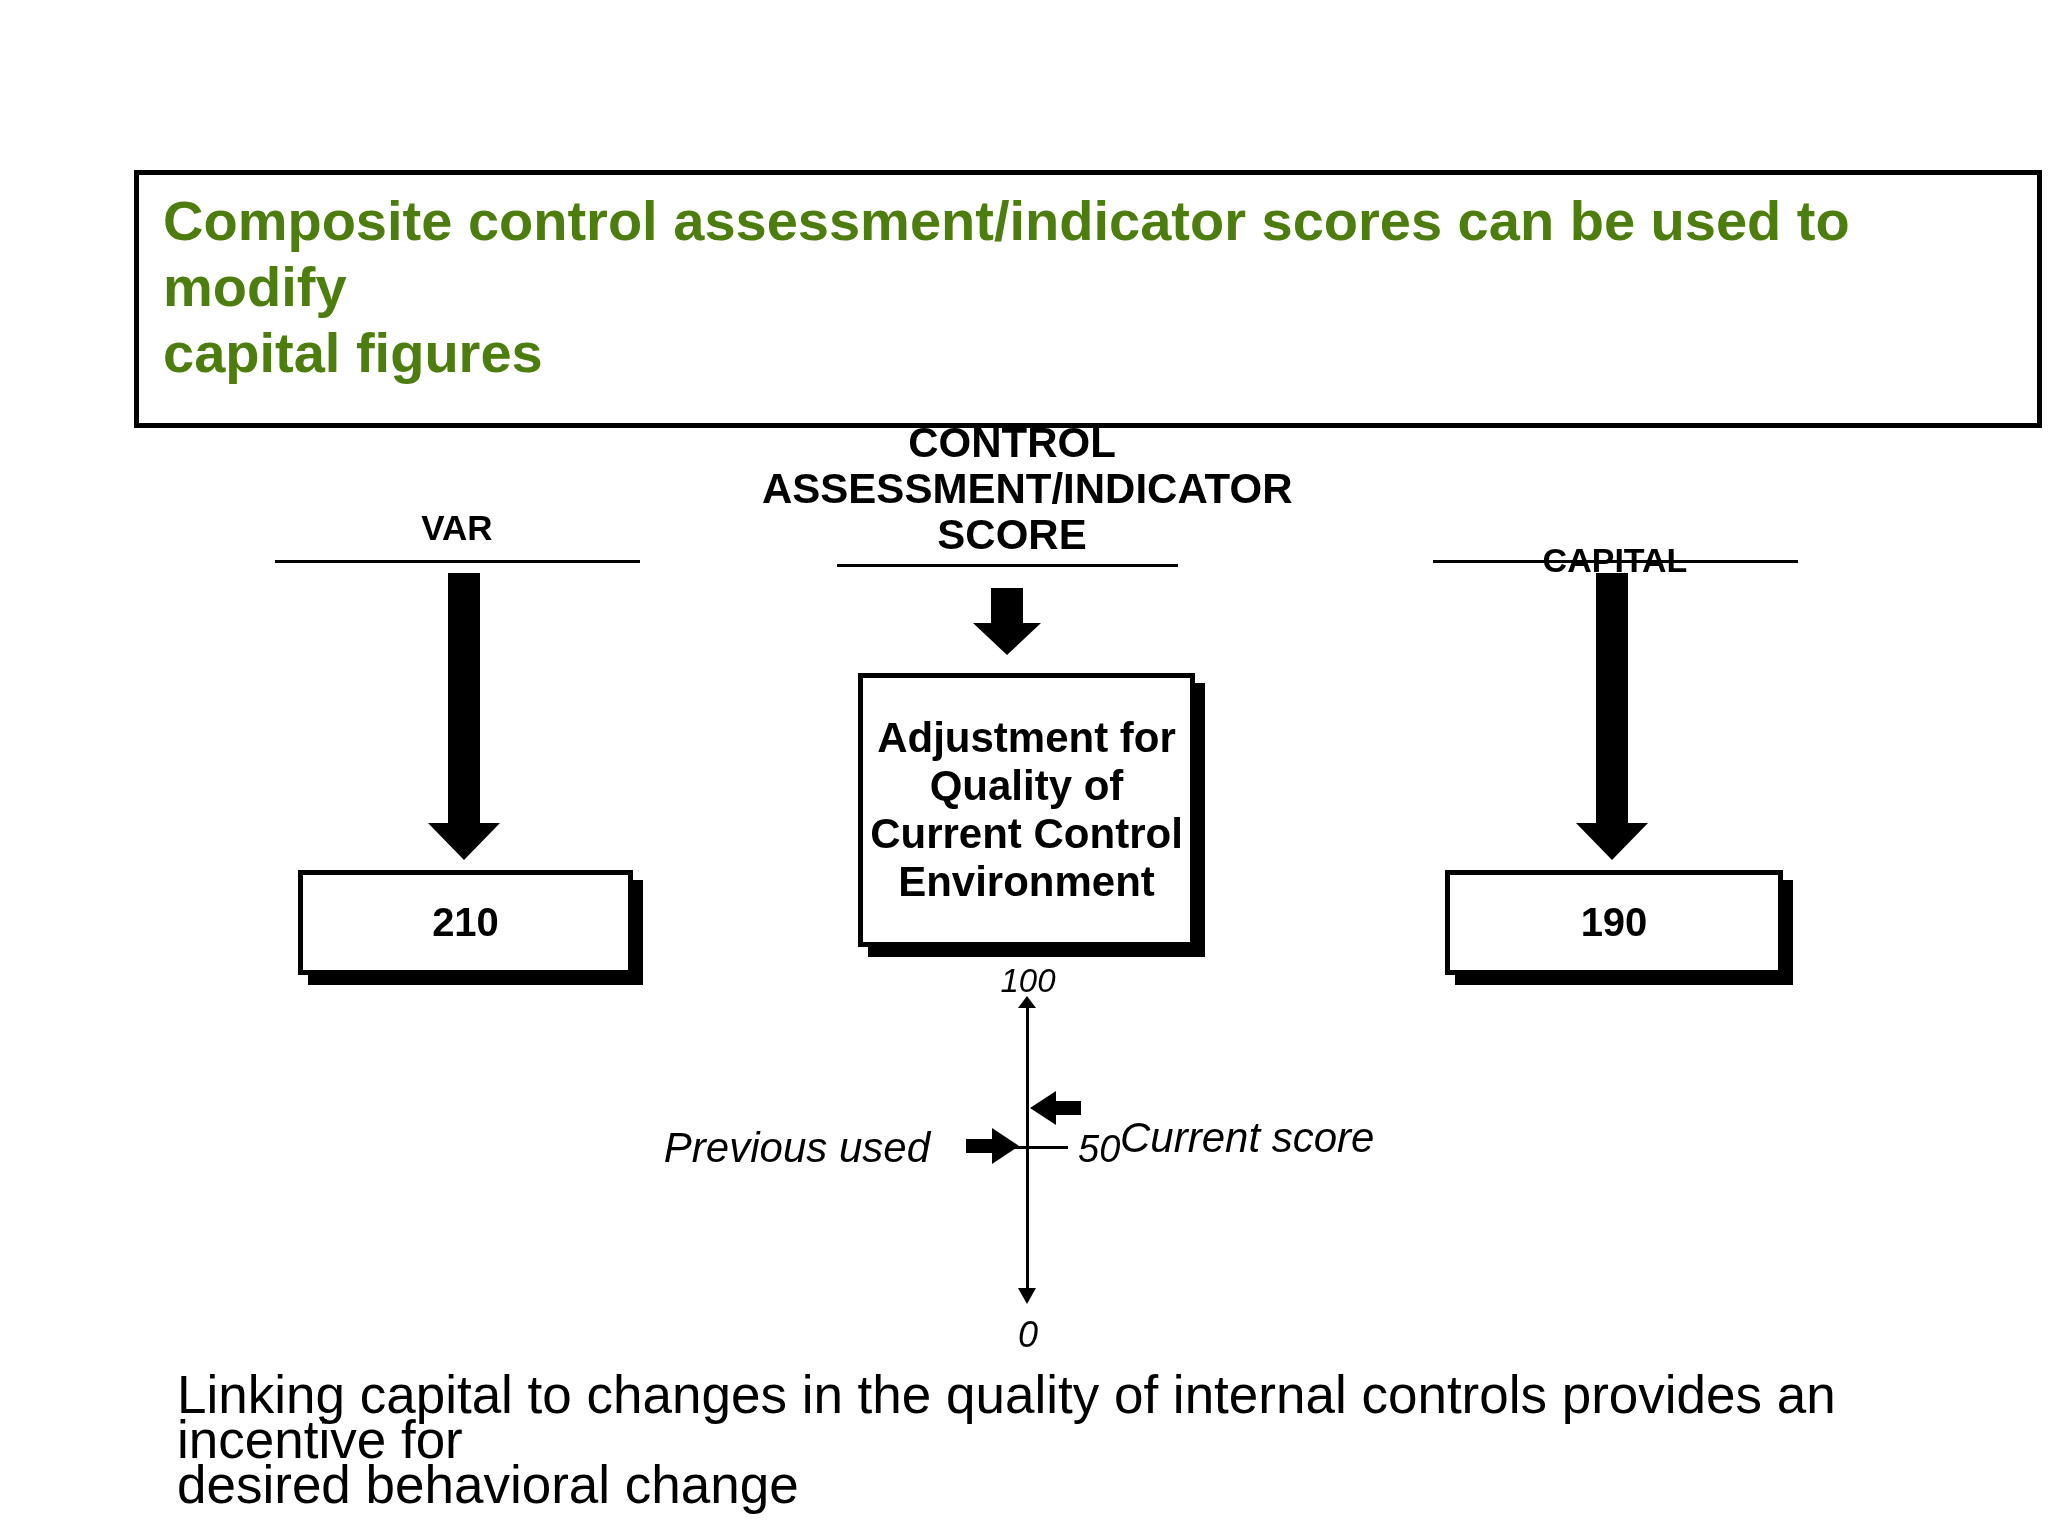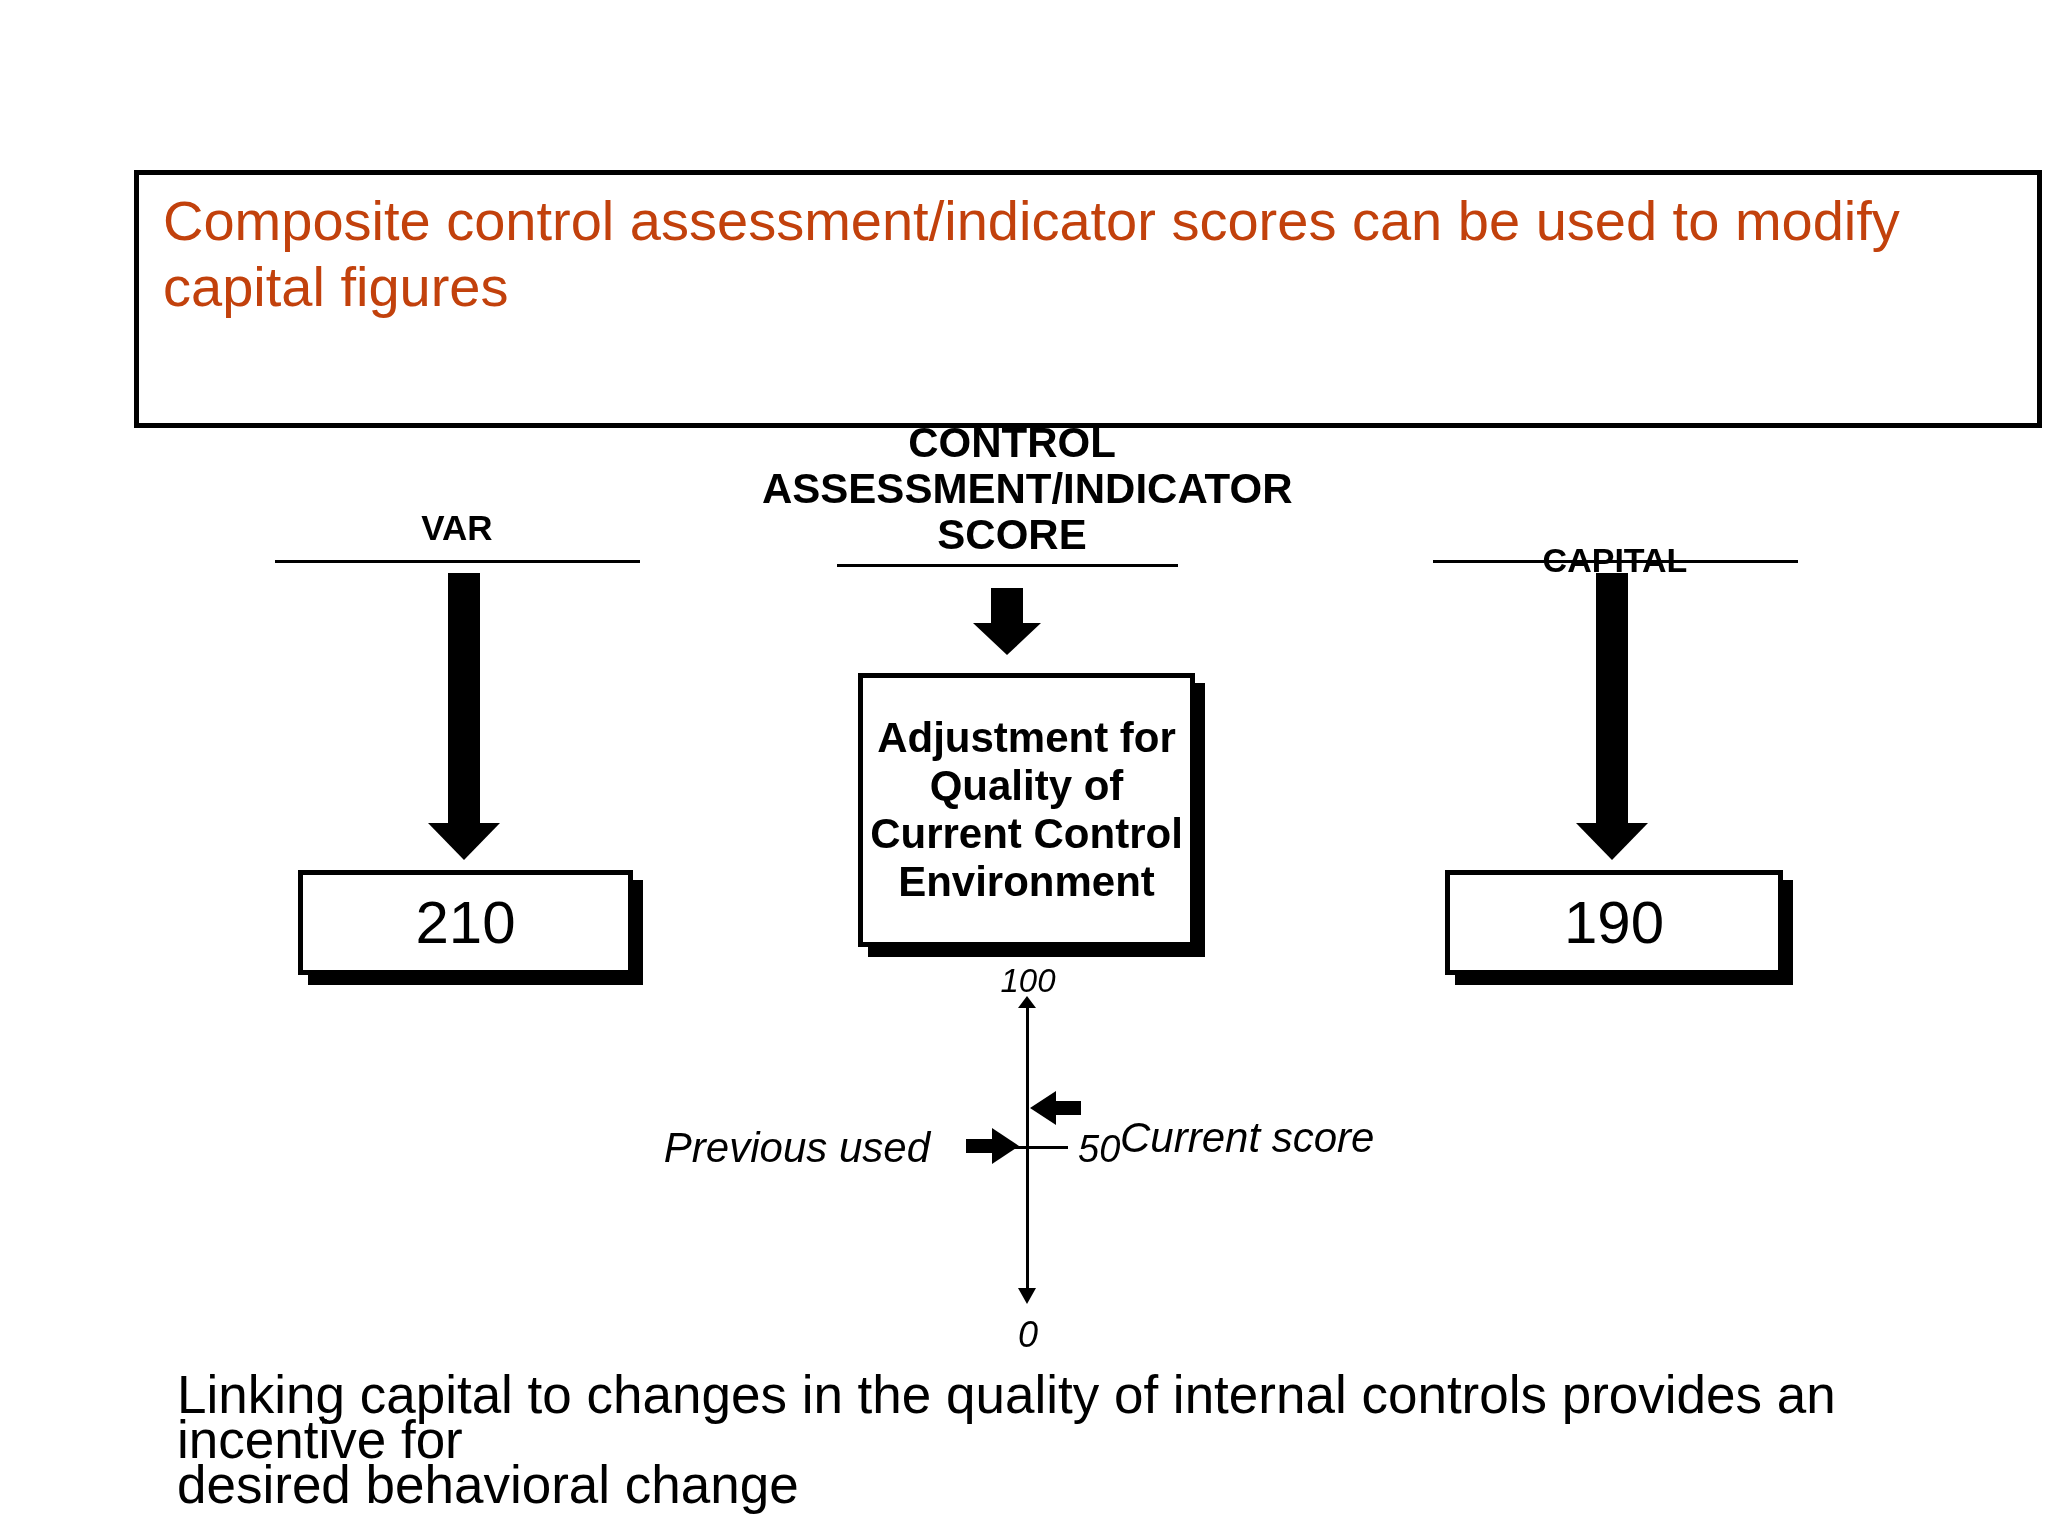--- a/index.html
+++ b/index.html
@@ -8,21 +8,21 @@
     font-family:"Liberation Sans","DejaVu Sans",sans-serif;color:#000;
   }
   .abs{position:absolute;}
   
   #title-box{
     left:134px;top:170px;width:1908px;height:258px;box-sizing:border-box;
     border:5px solid #000;background:#fff;z-index:3;
   }
   #title-text{
     position:absolute;left:24px;top:13px;width:1830px;
-    font-size:56px;line-height:66px;color:#c2410c;font-weight:400;
+    font-size:56px;line-height:66px;color:#4d7c0f;font-weight:700;
   }
   
   .col-header{font-weight:bold;text-align:center;}
   #hdr-var{left:307px;top:510px;width:300px;font-size:35px;line-height:35px;}
   #hdr-control{left:762px;top:420px;width:500px;font-size:42px;line-height:46px;z-index:1;}
   #hdr-capital{left:1465px;top:508px;width:300px;font-size:34px;line-height:34px;margin-top:35px;}
   .hdr-rule{height:3px;background:#000;}
   #rule-var{left:275px;top:560px;width:365px;}
   #rule-control{left:837px;top:564px;width:341px;}
   #rule-capital{left:1433px;top:560px;width:365px;}
@@ -35,21 +35,21 @@
   #cap-head{left:1576px;top:823px;}
   #ctl-shaft{left:991px;top:588px;width:32px;height:36px;}
   #ctl-head{left:973px;top:623px;border-left:34px solid transparent;border-right:34px solid transparent;border-top:32px solid #000;}
   
   .shadow-box{
     box-sizing:border-box;border:5px solid #000;background:#fff;
     box-shadow:10px 10px 0 0 #000;display:flex;align-items:center;justify-content:center;
   }
   #box-var{left:298px;top:870px;width:335px;height:105px;}
   #box-capital{left:1445px;top:870px;width:338px;height:105px;}
-  .big-number{font-size:60px;font-weight:normal;}
+  .big-number{font-size:40px;font-weight:bold;}
   #box-adjustment{left:858px;top:673px;width:337px;height:274px;flex-direction:column;}
   #box-adjustment .line{font-size:42px;line-height:48px;font-weight:bold;text-align:center;}
   
   .ital{font-style:italic;}
   #scale-top{left:953px;top:963px;width:150px;text-align:center;font-size:33px;line-height:36px;}
   #scale-bottom{left:953px;top:1317px;width:150px;text-align:center;font-size:36px;line-height:36px;}
   #scale-mid{left:1078px;top:1130px;font-size:38px;line-height:38px;}
   #axis-line{left:1026px;top:1005px;width:3px;height:285px;background:#000;}
   #axis-head-up{left:1018px;top:996px;width:0;height:0;border-left:9px solid transparent;border-right:9px solid transparent;border-bottom:12px solid #000;}
   #axis-head-down{left:1018px;top:1288px;width:0;height:0;border-left:9px solid transparent;border-right:9px solid transparent;border-top:16px solid #000;}

